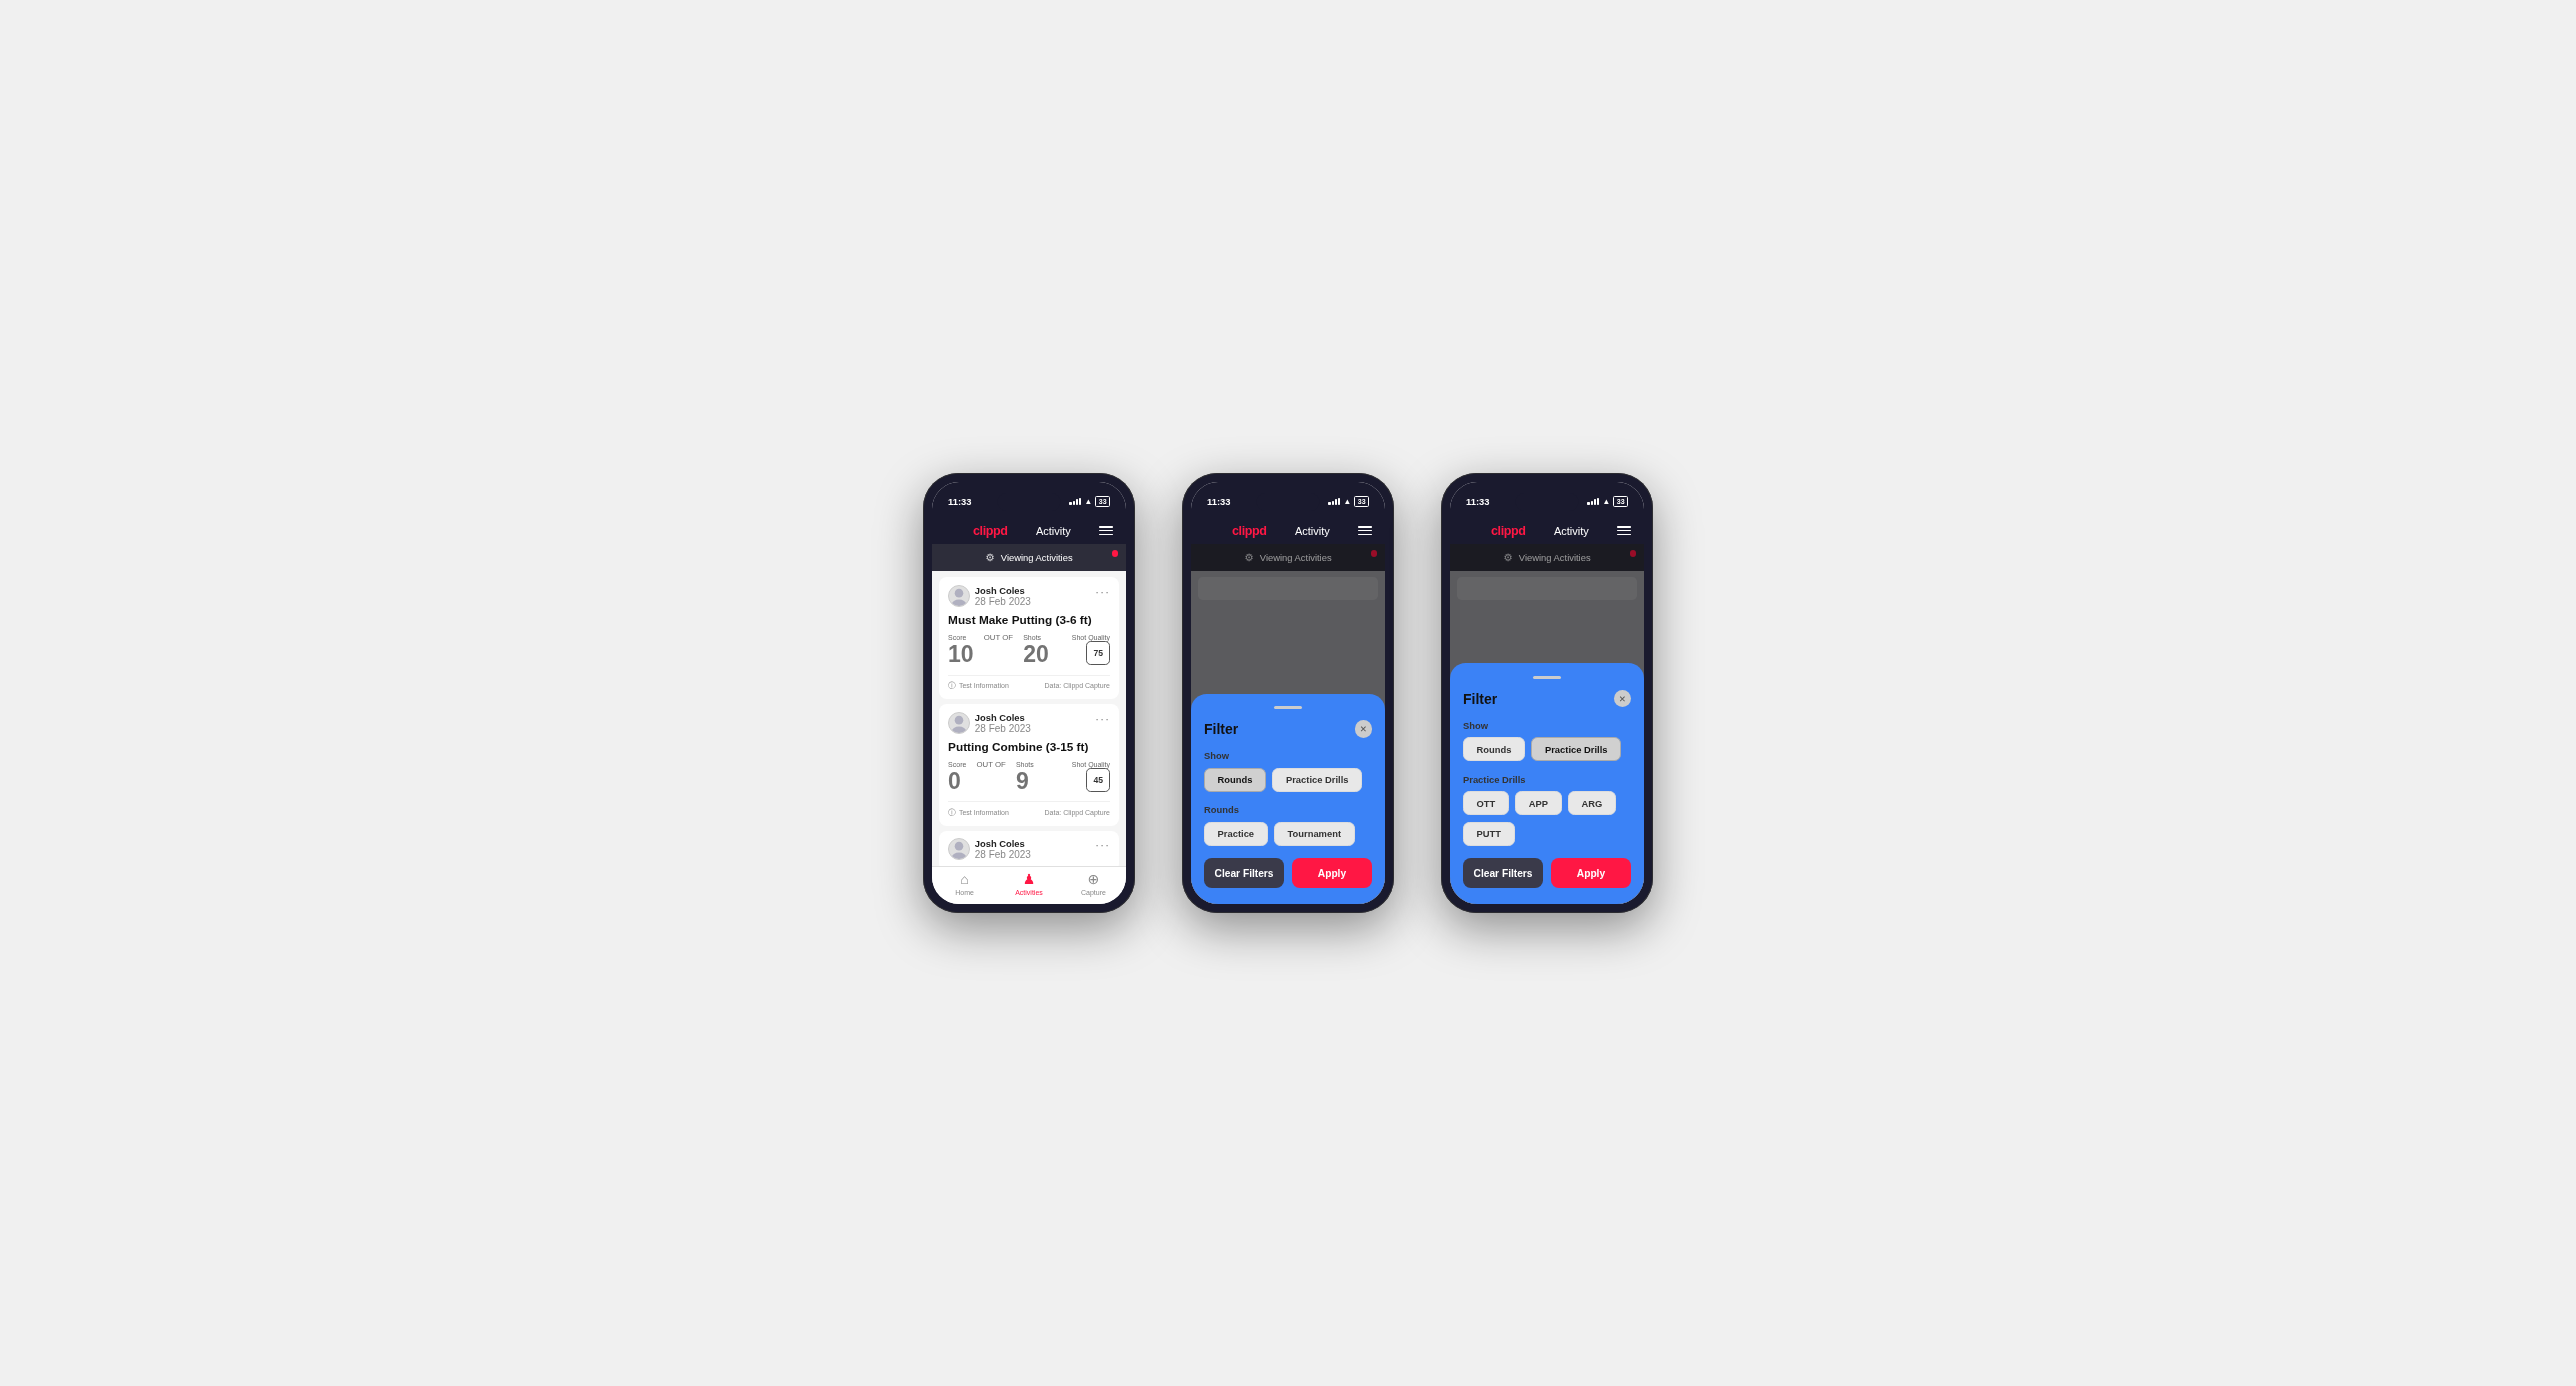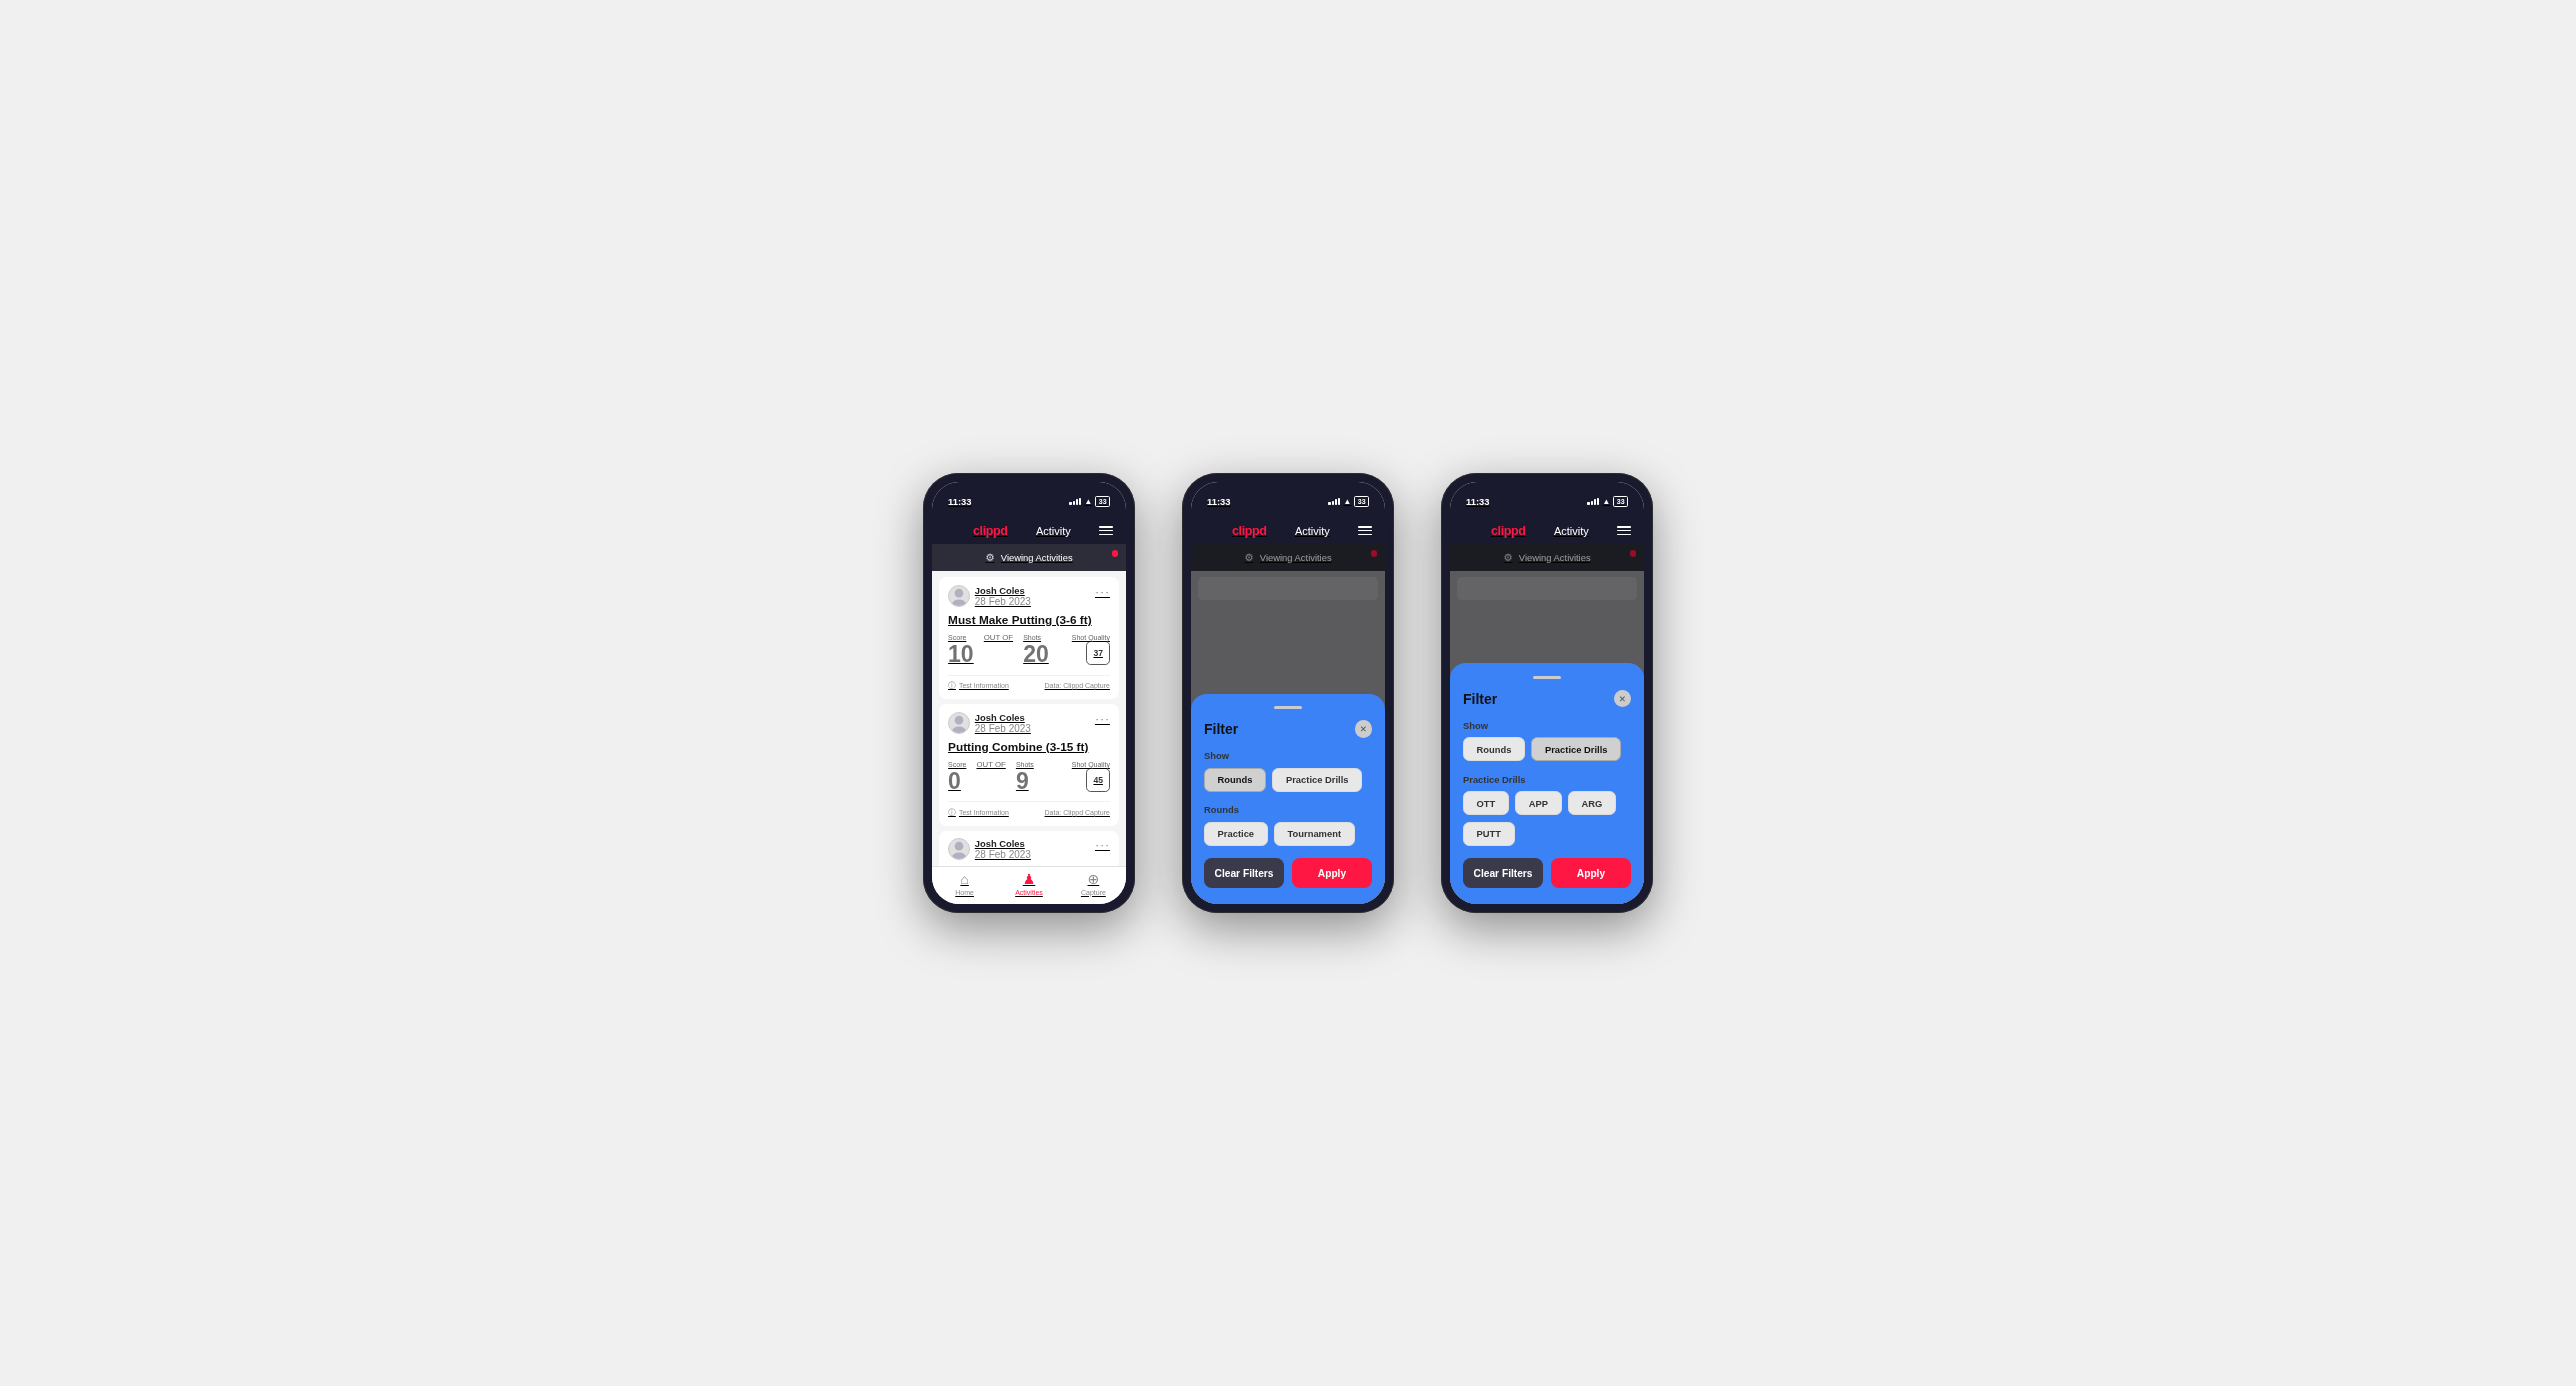--- a/index.html
+++ b/index.html
@@ -21,21 +21,20 @@
 
     
     .phone {
       width: 212px;
       height: 440px;
       background: #1a1a2e;
       border-radius: 35px;
       padding: 9.4px;
       position: relative;
       box-shadow: 0 15.7px 47px rgba(0,0,0,0.4), inset 0 0 0 0.8px #333;
-      text-decoration: underline;
     }
 
     .phone-inner {
       width: 100%;
       height: 100%;
       background: #fff;
       border-radius: 27px;
       overflow: hidden;
       position: relative;
       display: flex;
@@ -517,21 +516,21 @@
               <div class="stat-label">Score</div>
               <span class="stat-big">10</span>
             </div>
             <span class="stat-mid">OUT OF</span>
             <div>
               <div class="stat-label">Shots</div>
               <span class="stat-big">20</span>
             </div>
             <div style="margin-left:auto">
               <div class="stat-label">Shot Quality</div>
-              <div class="shot-quality-badge">37</div>
+              <div class="shot-quality-badge">75</div>
             </div>
           </div>
           <div class="card-footer">
             <div class="footer-info">
               <span class="info-icon">ⓘ</span>
               <span>Test Information</span>
             </div>
             <span class="footer-data">Data: Clippd Capture</span>
           </div>
         </div>

